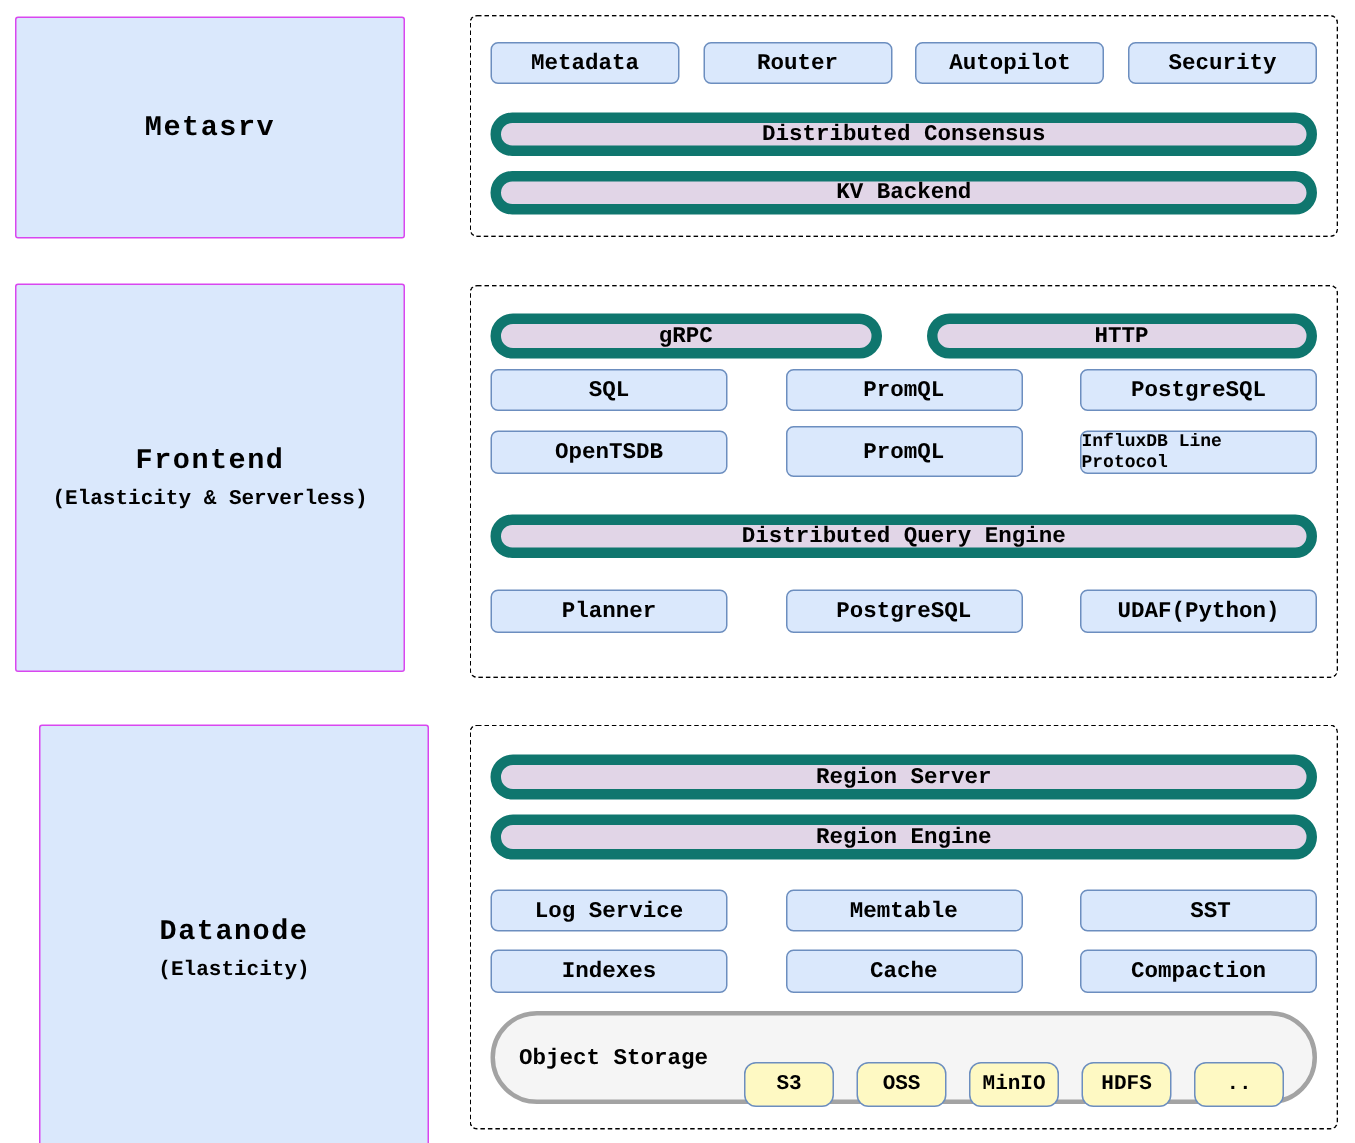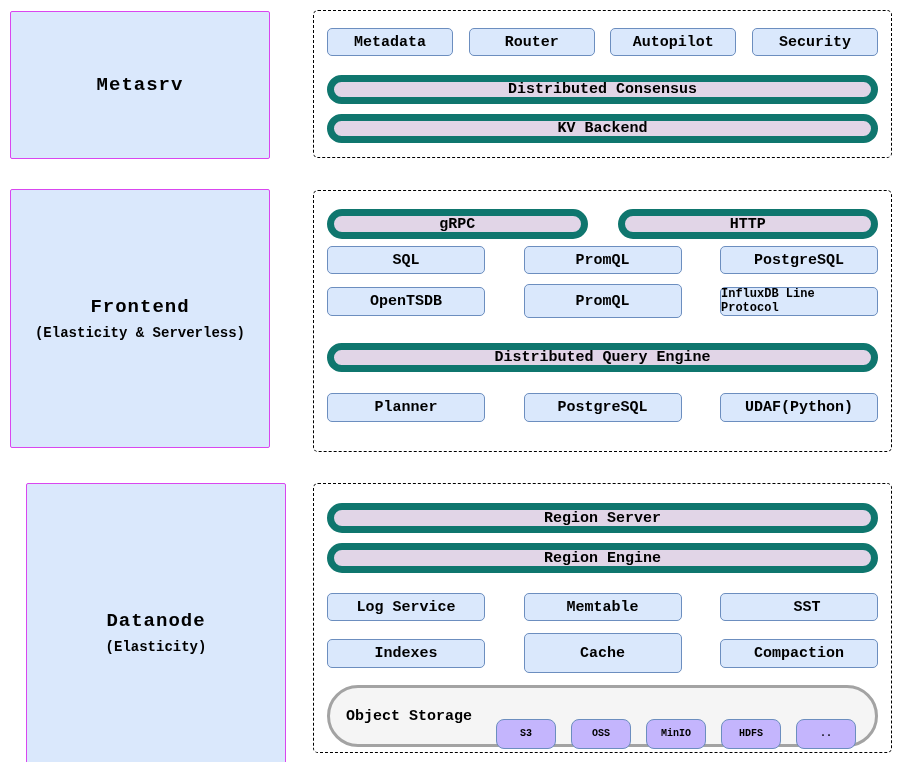--- a/index.html
+++ b/index.html
@@ -45,22 +45,22 @@
 
   .os-rect {
     width:100%; height:62px; margin-top:12px;
     background:#f5f5f5; border:3px solid #a3a3a3; border-radius:31px;
     display:flex; align-items:center; padding:0 16px;
   }
   .os-label { font-size:15px; margin-right:24px; white-space:nowrap; }
   .os-nodes { display:flex; gap:15px; }
   .os-node {
     width:60px; height:30px; border-radius:8px;
-    background:#c4b5fd; border:1px solid #6c8ebf;
-    display:flex; align-items:center; justify-content:center; font-size:10px;margin-top:35px;
+    background:#fef9c3; border:1px solid #6c8ebf;
+    display:flex; align-items:center; justify-content:center; font-size:14px;margin-top:35px;
   }
 </style>
 </head>
 <body>
 
 <div class="canvas">
 
   <div class="side-box" style="top:11px; height:148px;">
     <div class="side-title">Metasrv</div>
   </div>
@@ -112,21 +112,21 @@
   <div class="panel" style="top:483px; height:270px;">
     <div class="pill" style="margin-top:19px; height:30px;">Region Server</div>
     <div class="pill" style="margin-top:10px; height:30px;">Region Engine</div>
     <div class="row" style="margin-top:20px;">
       <div class="node-blue w3" style="height:28px;">Log Service</div>
       <div class="node-blue w3" style="height:28px;">Memtable</div>
       <div class="node-blue w3" style="height:28px;padding-left:16px;">SST</div>
     </div>
     <div class="row" style="margin-top:12px;">
       <div class="node-blue w3" style="height:29px;">Indexes</div>
-      <div class="node-blue w3" style="height:40px;">Cache</div>
+      <div class="node-blue w3" style="height:29px;">Cache</div>
       <div class="node-blue w3" style="height:29px;">Compaction</div>
     </div>
     <div class="os-rect">
       <div class="os-label">Object Storage</div>
       <div class="os-nodes">
         <div class="os-node">S3</div>
         <div class="os-node">OSS</div>
         <div class="os-node">MinIO</div>
         <div class="os-node">HDFS</div>
         <div class="os-node">..</div>

